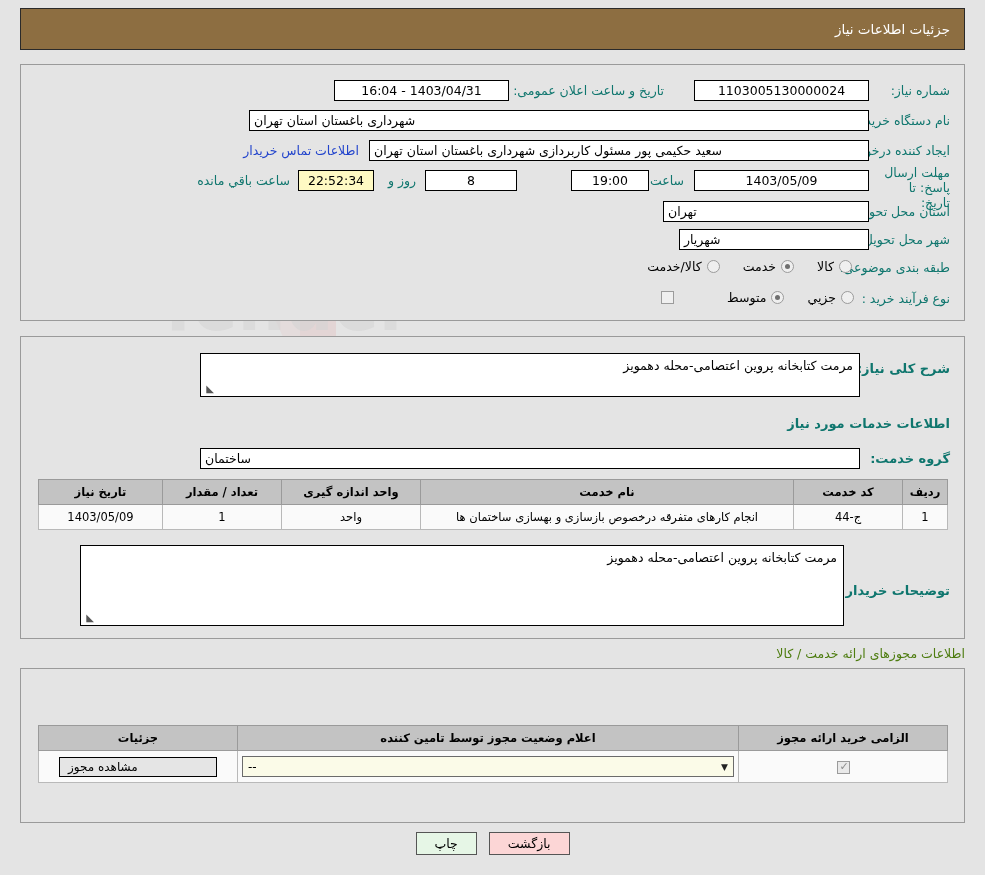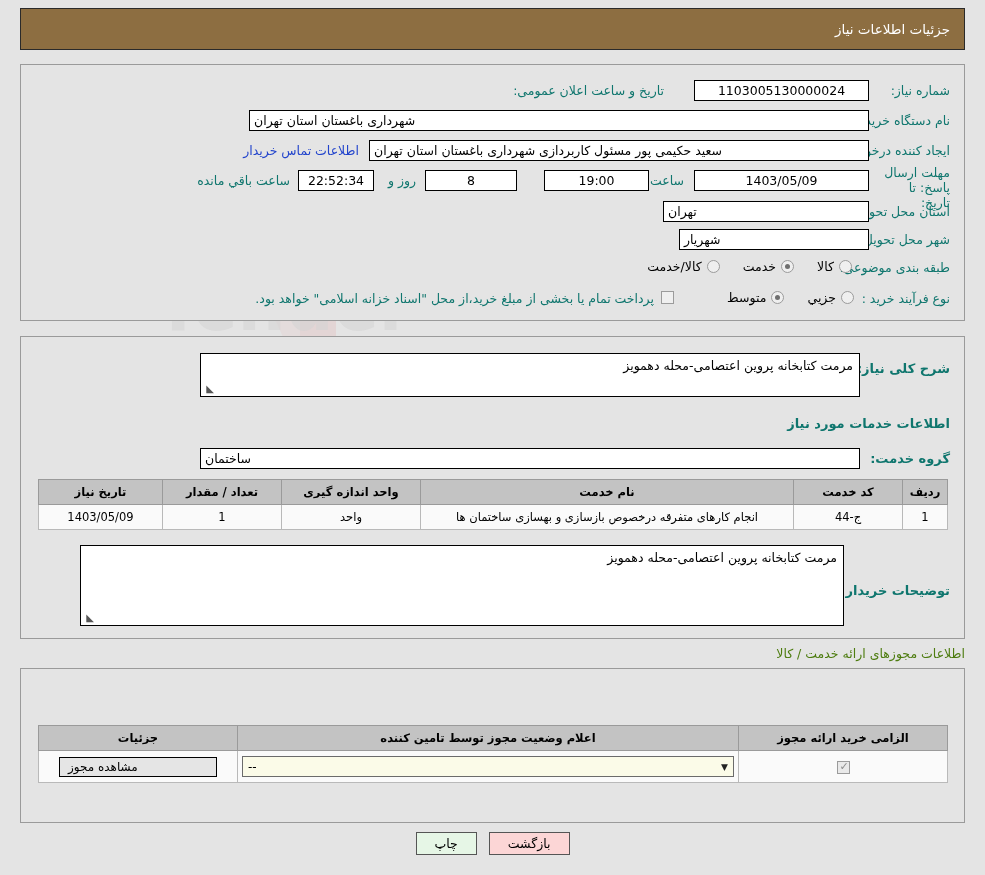--- a/index.html
+++ b/index.html
@@ -82,21 +82,21 @@
     color: #000;
     display: flex;
     align-items: center;
     padding: 0 4px;
     height: 21px;
     overflow: hidden;
     white-space: nowrap;
   }
   .field.center { justify-content: center; }
   .field.right  { justify-content: flex-end; }
-  .field.cream  { background: #ffffff; }
+  .field.cream  { background: #fef9c3; }
 
   .link {
     color: #2244cc;
     font-size: 12.5px;
     text-decoration: none;
     cursor: pointer;
     white-space: nowrap;
   }
 
   
@@ -255,38 +255,39 @@
   <div class="panel panel-top">
 
     <div class="row" style="right:14px; top:18px;">
       <span class="lbl">شماره نیاز:</span>
     </div>
     <div class="field center" style="position:absolute; right:95px; top:15px; width:175px;">1103005130000024</div>
 
     <div class="row" style="right:300px; top:18px;">
       <span class="lbl">تاریخ و ساعت اعلان عمومی:</span>
     </div>
+    <div class="field center" style="position:absolute; right:455px; top:15px; width:175px;">1403/04/31 - 16:04</div>
 
     <div class="row" style="right:14px; top:48px;">
       <span class="lbl">نام دستگاه خریدار:</span>
     </div>
     <div class="field right" style="position:absolute; right:95px; top:45px; width:620px;">شهرداری باغستان استان تهران</div>
 
     <div class="row" style="right:14px; top:78px;">
       <span class="lbl">ایجاد کننده درخواست:</span>
     </div>
     <div class="field right" style="position:absolute; right:95px; top:75px; width:500px;">سعید حکیمی پور مسئول کاربردازی شهرداری باغستان استان تهران</div>
     <a class="link" style="position:absolute; right:605px; top:78px;">اطلاعات تماس خریدار</a>
 
     <div class="row" style="right:14px; top:100px; width:72px; display:block; line-height:15px;">
       <span class="lbl" style="white-space:normal; display:inline-block;">مهلت ارسال پاسخ: تا تاریخ:</span>
     </div>
     <div class="field center" style="position:absolute; right:95px; top:105px; width:175px;">1403/05/09</div>
     <span class="lbl" style="position:absolute; right:280px; top:108px;">ساعت</span>
-    <div class="field center" style="position:absolute; right:315px; top:105px; width:105px;">19:00</div>
+    <div class="field center" style="position:absolute; right:315px; top:105px; width:78px;">19:00</div>
     <div class="field center" style="position:absolute; right:447px; top:105px; width:92px;">8</div>
     <span class="lbl" style="position:absolute; right:548px; top:108px;">روز و</span>
     <div class="field cream center" style="position:absolute; right:590px; top:105px; width:76px;">22:52:34</div>
     <span class="lbl" style="position:absolute; right:674px; top:108px;margin-left:25px;">ساعت باقي مانده</span>
 
     <div class="row" style="right:14px; top:139px;">
       <span class="lbl">استان محل تحویل:</span>
     </div>
     <div class="field right" style="position:absolute; right:95px; top:136px; width:206px;">تهران</div>
 
@@ -320,21 +321,20 @@
       <label class="opt">
         <span class="radio"></span>
         <span>جزیي</span>
       </label>
       <label class="opt">
         <span class="radio checked"></span>
         <span>متوسط</span>
       </label>
     </div>
     <span class="cbox" style="position:absolute; right:290px; top:226px;"></span>
-    <span class="lbl" style="position:absolute; right:310px; top:226px;">پرداخت تمام یا بخشی از مبلغ خرید،از محل "اسناد خزانه اسلامی" خواهد بود.</span>
   </div>
 
   <div class="panel panel-mid">
 
     <span class="lbl lbl-bold" style="position:absolute; right:14px; top:24px;">شرح کلی نیاز:</span>
     <div class="ta" style="position:absolute; right:104px; top:16px; width:660px; height:44px;">
       <span>مرمت کتابخانه پروین اعتصامی-محله دهمویز</span>
       <span class="resize-grip">◣</span>
     </div>
 

